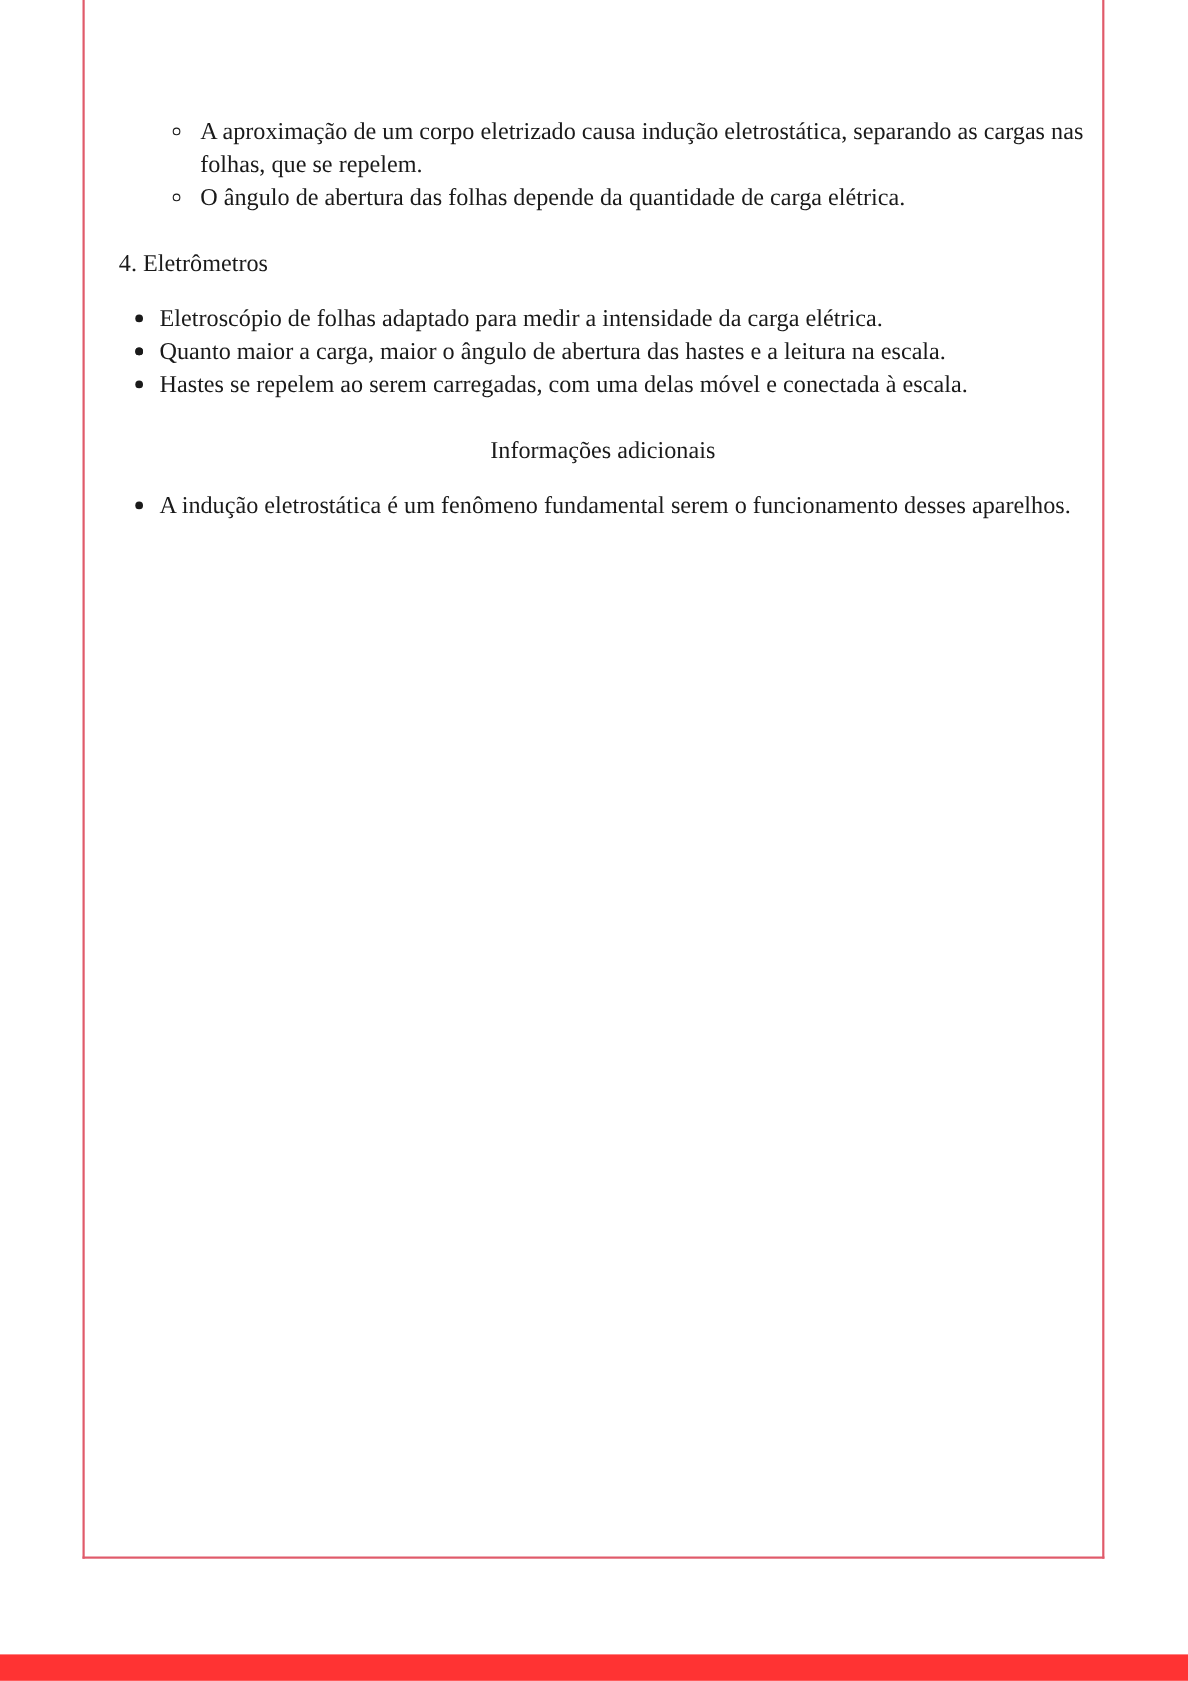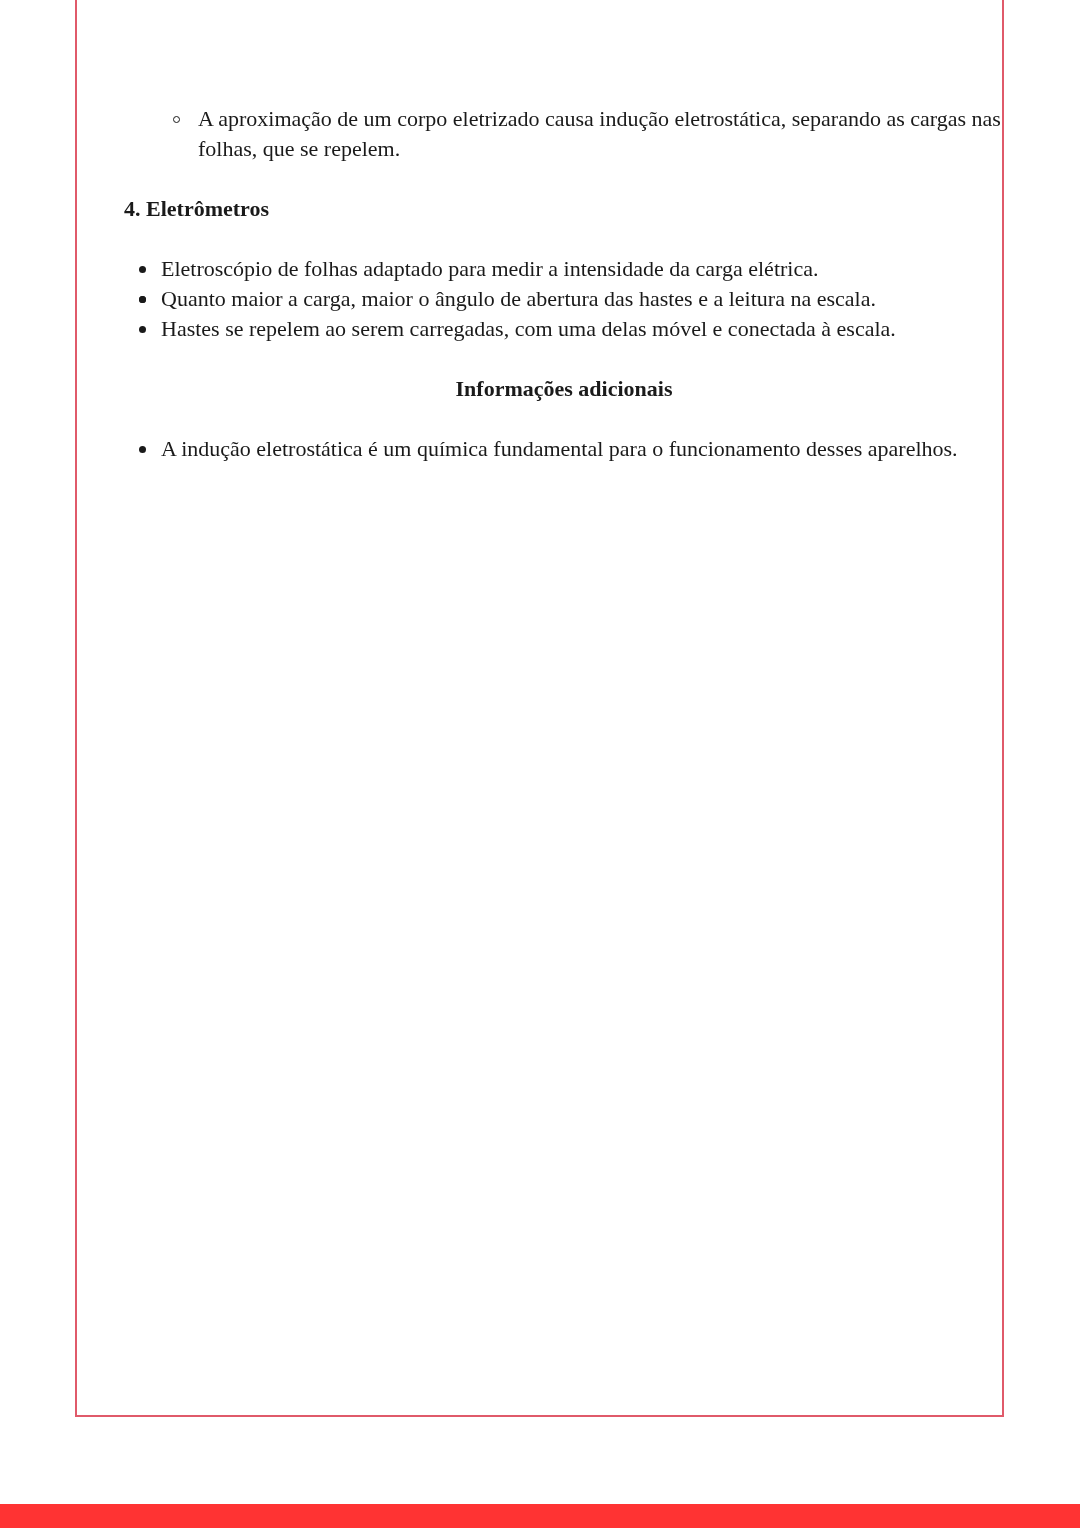--- a/index.html
+++ b/index.html
@@ -20,21 +20,21 @@
       left: 75px;
       top: -2px;
       width: 929px;
       height: 1419px;
       border: 2px solid #e05a6a;
       border-top: none;
       box-sizing: border-box;
     }
     .content {
       position: absolute;
-      left: 124px;
+      left: 108px;
       top: 104px;
       width: 880px;
       font-size: 22px;
       line-height: 30px;
     }
     .sublist {
       list-style: none;
       margin: 0;
       padding: 0 0 0 74px;
     }
@@ -45,30 +45,30 @@
       position: absolute;
       left: -25px;
       top: 12px;
       width: 7px;
       height: 7px;
       border: 1.6px solid #1a1a1a;
       border-radius: 50%;
       box-sizing: border-box;
     }
     .heading {
-      font-weight: bold;
+      font-weight: normal;
       margin: 0;
       font-size: 22px;
       line-height: 30px;
     }
     .heading.h4 { margin-top: 30px; }
     .heading.h-info { margin-top: 30px; text-align: center; }
     .list {
       list-style: none;
-      margin: 30px 0 0 0;
+      margin: 20px 0 0 0;
       padding: 0 0 0 37px;
     }
     .list li {
       position: relative;
     }
     .list li .dot {
       position: absolute;
       left: -22px;
       top: 12px;
       width: 7px;
@@ -90,20 +90,24 @@
 
 <div class="page-frame"></div>
 
 <div class="content">
 
   <ul class="sublist">
     <li>
       <span class="bullet"></span>
       <span>A aproximação de um corpo eletrizado causa indução eletrostática, separando as cargas nas folhas, que se repelem.</span>
     </li>
+    <li>
+      <span class="bullet"></span>
+      <span>O ângulo de abertura das folhas depende da quantidade de carga elétrica.</span>
+    </li>
   </ul>
 
   <h2 class="heading h4">4. Eletrômetros</h2>
 
   <ul class="list">
     <li>
       <span class="dot"></span>
       <span>Eletroscópio de folhas adaptado para medir a intensidade da carga elétrica.</span>
     </li>
     <li>
@@ -117,19 +121,19 @@
       <span class="dot"></span>
       <span>Hastes se repelem ao serem carregadas, com uma delas móvel e conectada à escala.</span>
     </li>
   </ul>
 
   <h2 class="heading h-info">Informações adicionais</h2>
 
   <ul class="list">
     <li>
       <span class="dot"></span>
-      <span>A indução eletrostática é um química fundamental para o funcionamento desses aparelhos.</span>
+      <span>A indução eletrostática é um fenômeno fundamental serem o funcionamento desses aparelhos.</span>
     </li>
   </ul>
 
 </div>
 
 <div class="bottom-bar"></div>
 
 </body></html>

